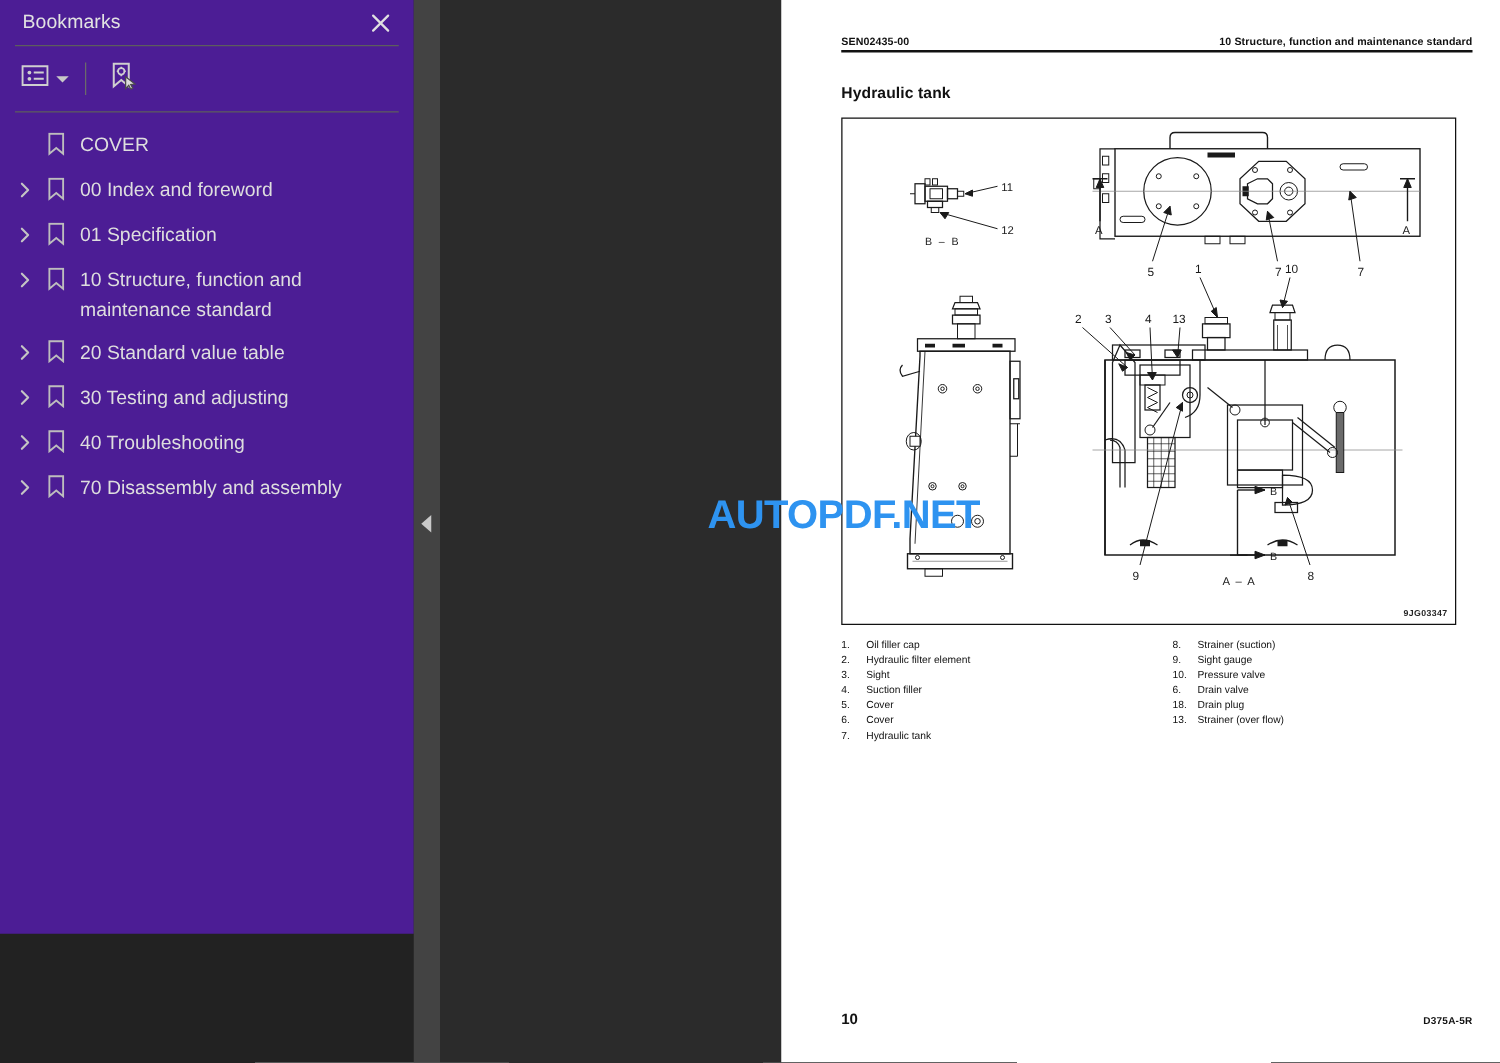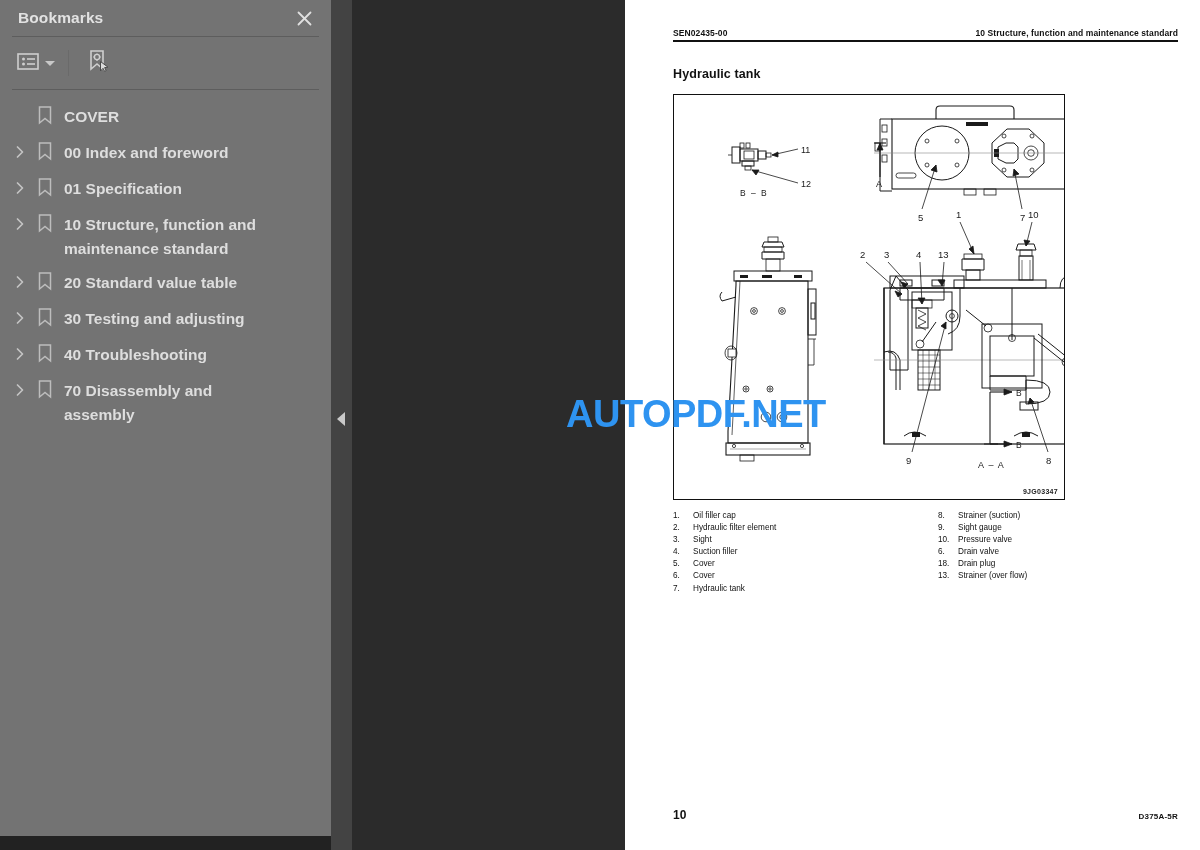--- a/index.html
+++ b/index.html
@@ -7,26 +7,25 @@
     margin: 0; padding: 0;
     width: 1200px; height: 850px;
     overflow: hidden;
     font-family: "Liberation Sans", sans-serif;
     background: #222222;
   }
   #app { position: relative; width: 1200px; height: 850px; display: flex; }
 
   
   #sidebar {
-    width: 331px; height: 836px;
-    background: #737373;
+    width: 331px; height: 747px;
+    background: #4c1d95;
     color: #dcdcdc;
     position: relative;
     flex: 0 0 331px;
-    font-weight: bold;
   }
   #sidebar-header {
     height: 36px;
     display: flex; align-items: center;
     padding: 0 14px 0 18px;
     position: relative;
   }
   #panel-title {
     font-size: 15.5px;
     color: #e2e2e2;
@@ -165,21 +164,21 @@
     position: absolute;
     left: 48px; top: 67px;
     font-size: 12.5px; font-weight: bold; color: #111;
     letter-spacing: .1px;
   }
 
   
   #figure {
     position: absolute;
     left: 48px; top: 94px;
-    width: 392px; height: 406px;
+    width: 492px; height: 406px;
     border: 1.5px solid #111;
     background: #fff;
     overflow: hidden;
   }
   #fig-id {
     position: absolute;
     right: 6px; bottom: 4px;
     font-size: 7px; font-weight: bold;
     color: #222; letter-spacing: .3px;
     font-family: "Liberation Sans", sans-serif;
@@ -208,21 +207,21 @@
     left: 48px; right: 48px; bottom: 28px;
     display: flex; justify-content: space-between; align-items: baseline;
   }
   #page-number { font-size: 12px; font-weight: bold; color: #111; }
   #model-code { font-size: 8px; font-weight: bold; color: #111; letter-spacing: .2px; }
 
   
   #watermark {
     position: absolute;
     left: 214px; top: 393px;
-    font-size: 38px;
+    font-size: 32px;
     font-weight: bold;
     color: #2e93f0;
     letter-spacing: -0.5px;
     z-index: 40;
     pointer-events: none;
     font-family: "Liberation Sans", sans-serif;
   }
 
   svg.dwg { display:block; }
 </style>

